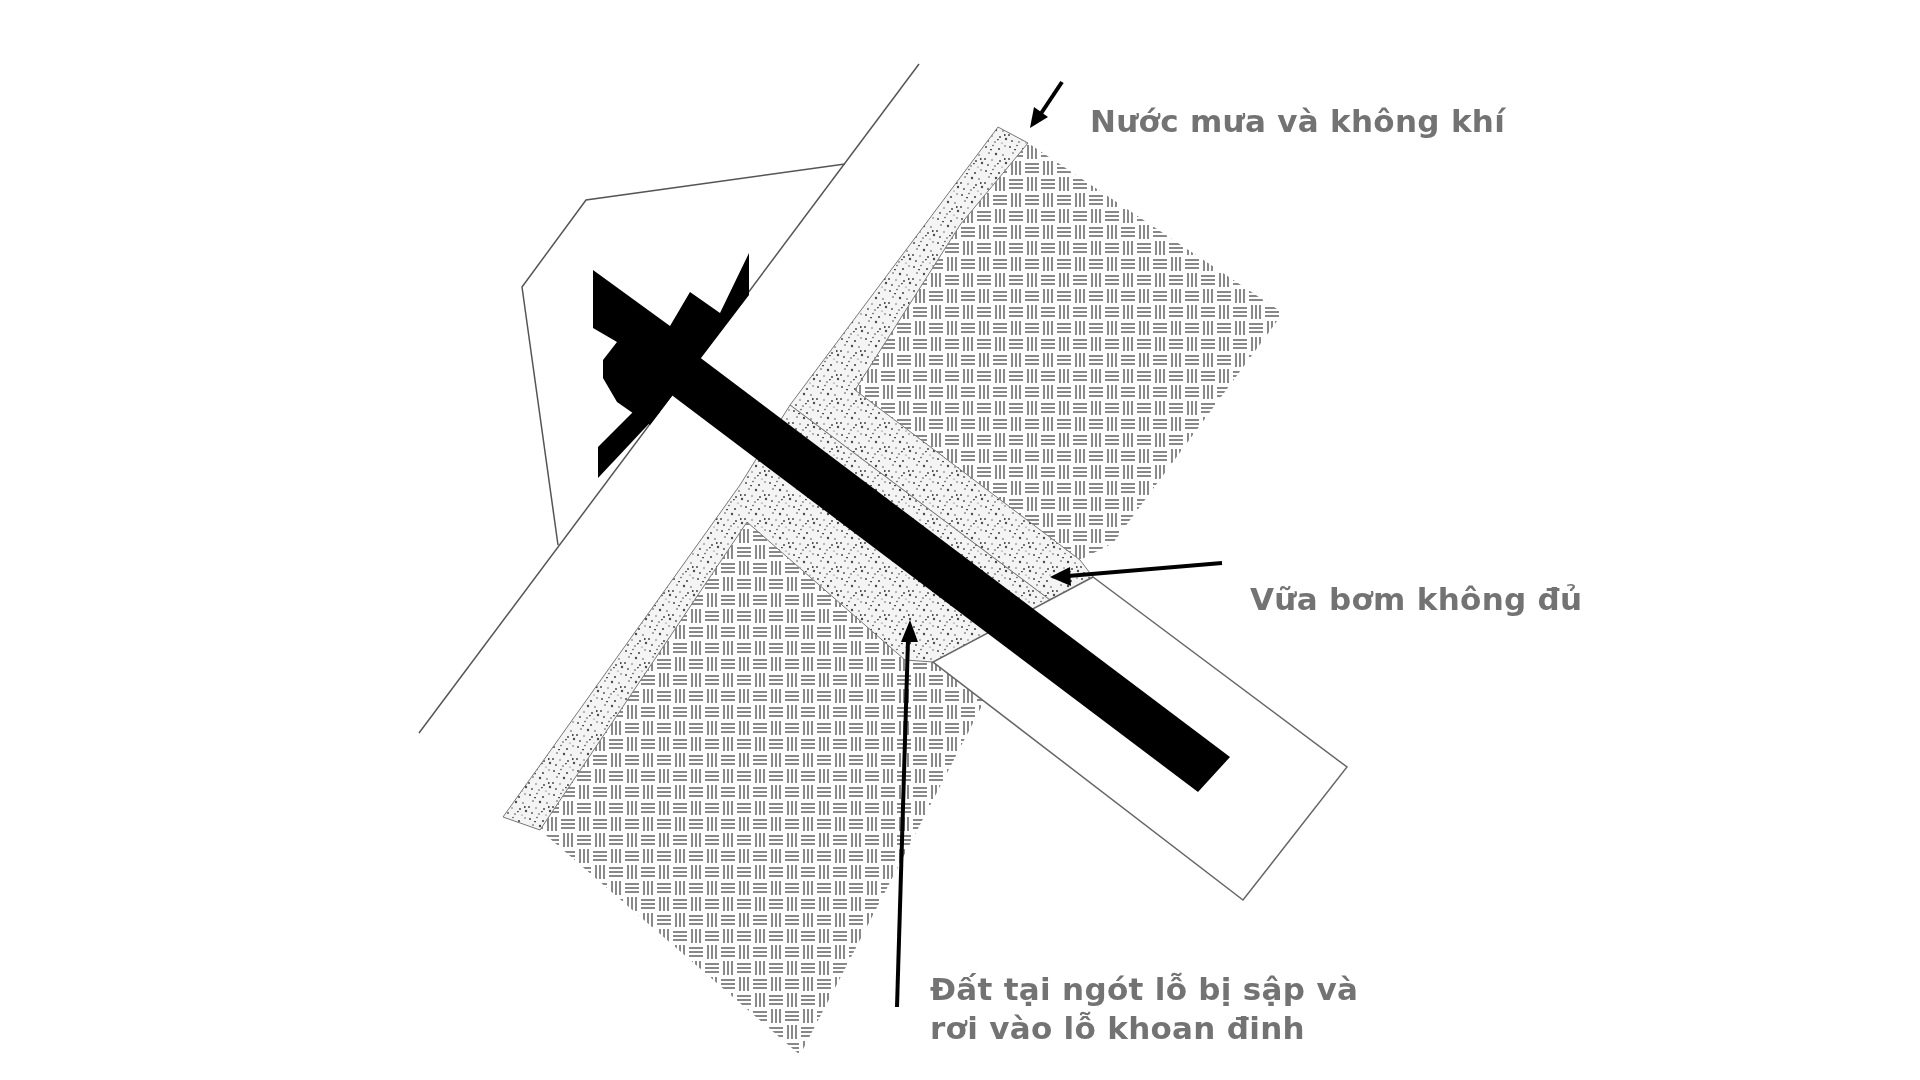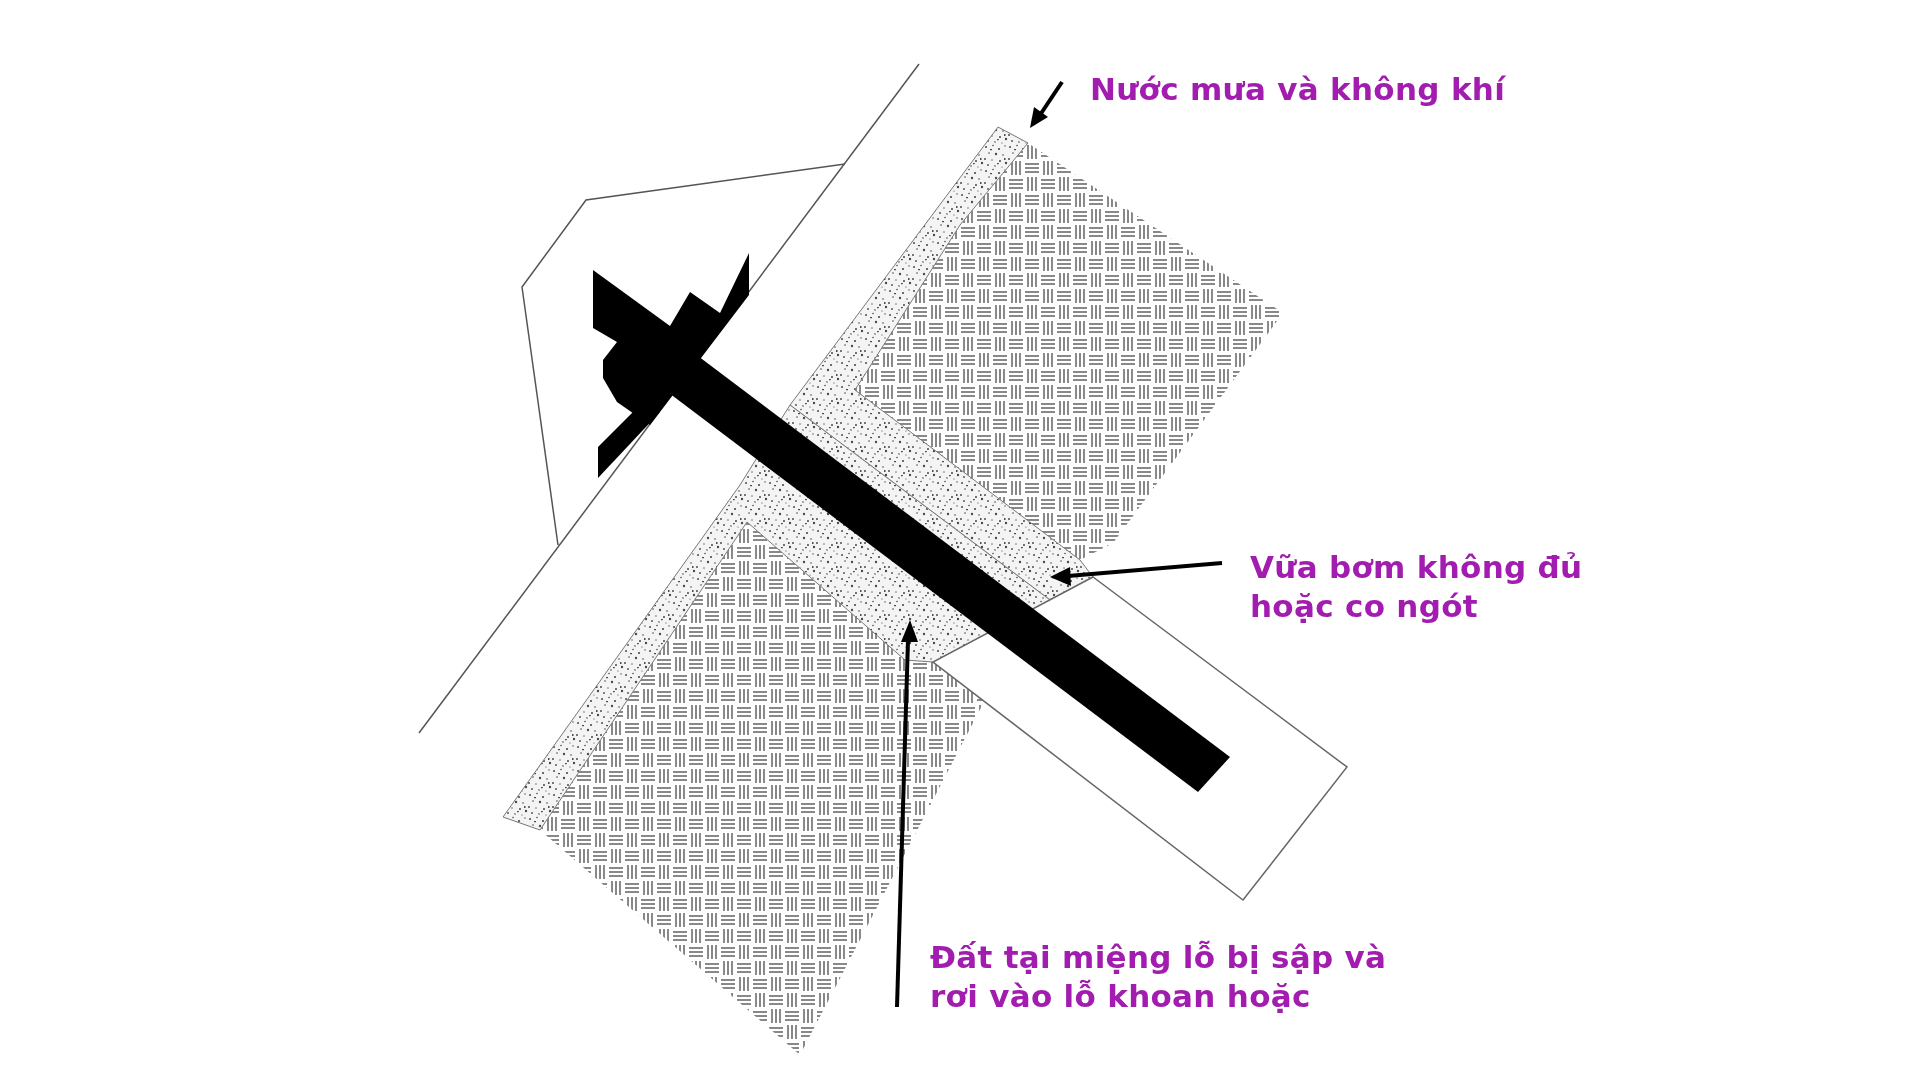--- a/index.html
+++ b/index.html
@@ -1,20 +1,20 @@
 <!DOCTYPE html>
 <html><head>
 <meta charset="utf-8">
 <style>
   html, body { margin:0; padding:0; background:#ffffff; }
   body { width:1920px; height:1080px; position:relative; overflow:hidden;
          font-family:"DejaVu Sans","Liberation Sans",sans-serif; }
   #diagram { position:absolute; left:0; top:0; width:1920px; height:1080px; }
-  .label { position:absolute; color:#a21caf; font-weight:bold; font-size:31px;
-           line-height:39px; letter-spacing:0.3px; white-space:nowrap; }
+  .label { position:absolute; color:#737373; font-weight:bold; font-size:31px;
+           line-height:39px; letter-spacing:0.3px; white-space:nowrap;margin-top:32px; }
   .label span { display:block; }
   #label-rain { left:1090px; top:70px; font-weight:600; }
   #label-grout { left:1250px; top:548px; font-weight:600; }
   #label-soil { left:930px; top:938px; font-weight:800; }
 </style>
 </head>
 <body>
 
 <svg id="diagram" viewBox="0 0 1920 1080" xmlns="http://www.w3.org/2000/svg">
   <defs>
@@ -92,18 +92,17 @@
     <line x1="897" y1="1007" x2="908" y2="640"></line>
     <polygon points="910,620 901,642 918,642" stroke="none"></polygon>
   </g>
 </svg>
 
 <div class="label" id="label-rain">
   <span>Nước mưa và không khí</span>
 </div>
 <div class="label" id="label-grout">
   <span>Vữa bơm không đủ</span>
-  <span>hoặc co ngót</span>
 </div>
 <div class="label" id="label-soil">
-  <span>Đất tại miệng lỗ bị sập và</span>
-  <span>rơi vào lỗ khoan hoặc</span>
+  <span>Đất tại ngót lỗ bị sập và</span>
+  <span>rơi vào lỗ khoan đinh</span>
 </div>
 
 </body></html>

